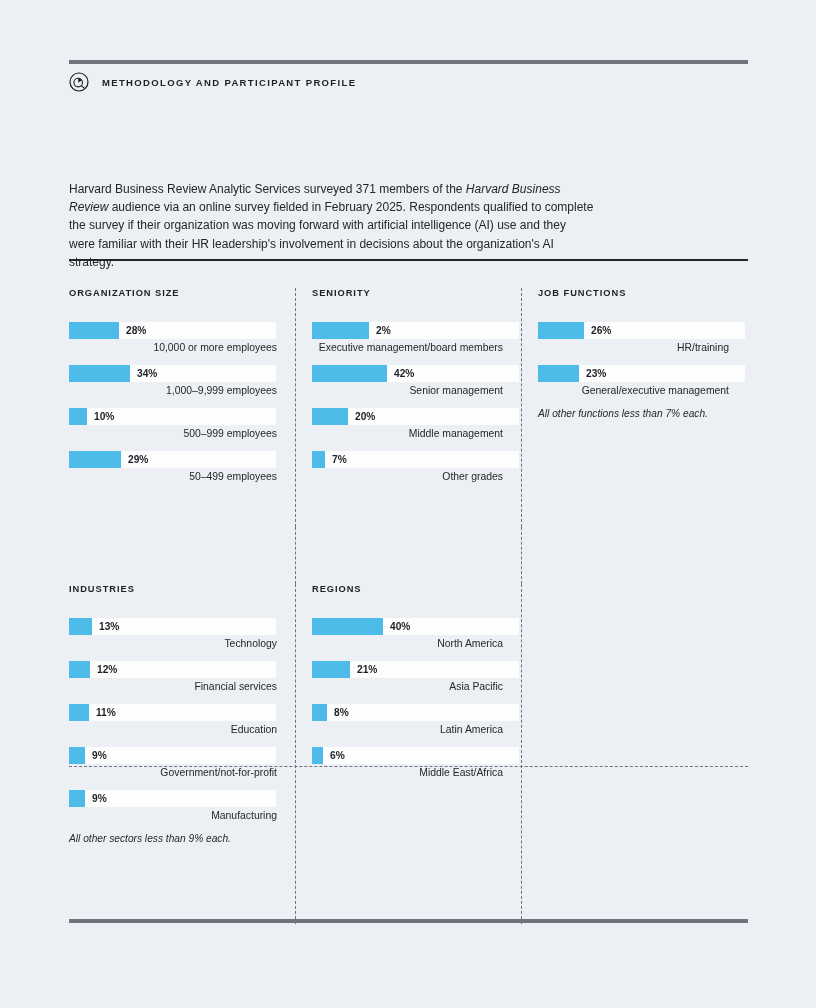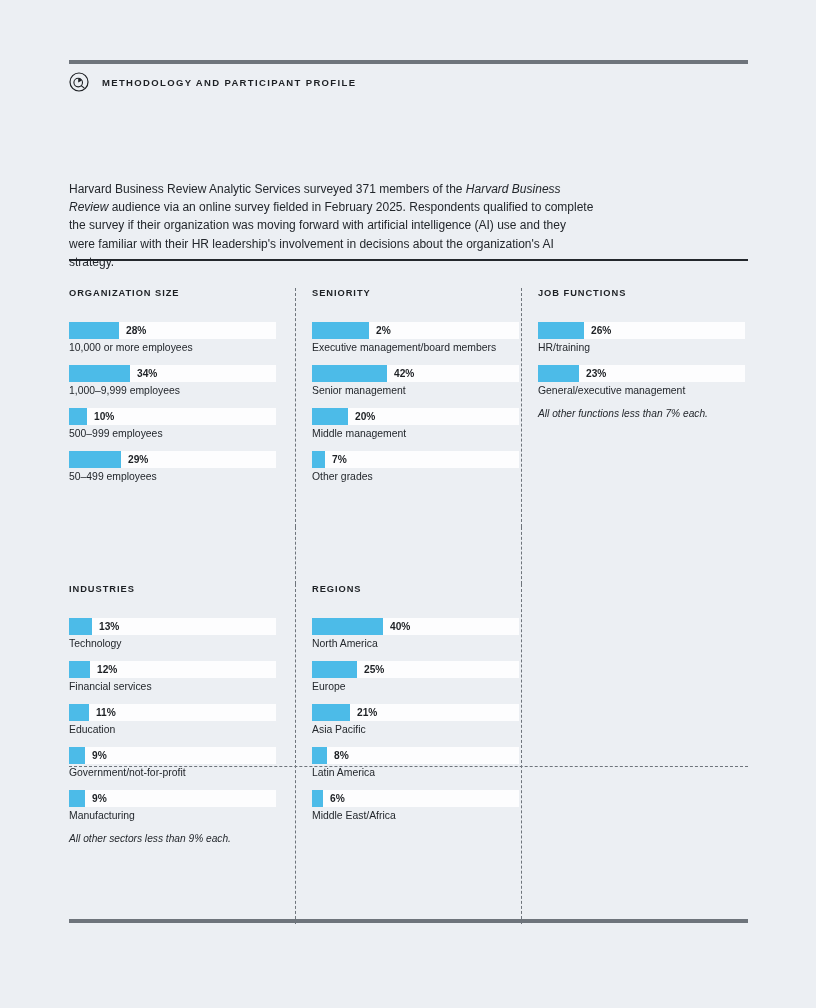--- a/index.html
+++ b/index.html
@@ -115,21 +115,21 @@
 
   .panel-title {
     font-size: 9.3px;
     font-weight: bold;
     letter-spacing: 0.95px;
     color: #1d2024;
     margin-bottom: 24px;
     white-space: nowrap;
   }
 
-  .bar-item { margin-bottom: 12px; }
+  .bar-item { margin-bottom: 12px; text-align: right; }
 
   .track {
     position: relative;
     width: 207px;
     height: 17px;
     background: #fdfdfe;
     display: flex;
     align-items: center;
   }
   .fill {
@@ -353,27 +353,20 @@
         <div class="panel-title">REGIONS</div>
 
         <div class="bar-item">
           <div class="track">
             <div class="fill" style="width:71px;"></div>
             <span class="bar-value">40%</span>
           </div>
           <div class="bar-label">North America</div>
         </div>
 
-        <div class="bar-item">
-          <div class="track">
-            <div class="fill" style="width:45px;"></div>
-            <span class="bar-value">25%</span>
-          </div>
-          <div class="bar-label">Europe</div>
-        </div>
 
         <div class="bar-item">
           <div class="track">
             <div class="fill" style="width:38px;"></div>
             <span class="bar-value">21%</span>
           </div>
           <div class="bar-label">Asia Pacific</div>
         </div>
 
         <div class="bar-item">

